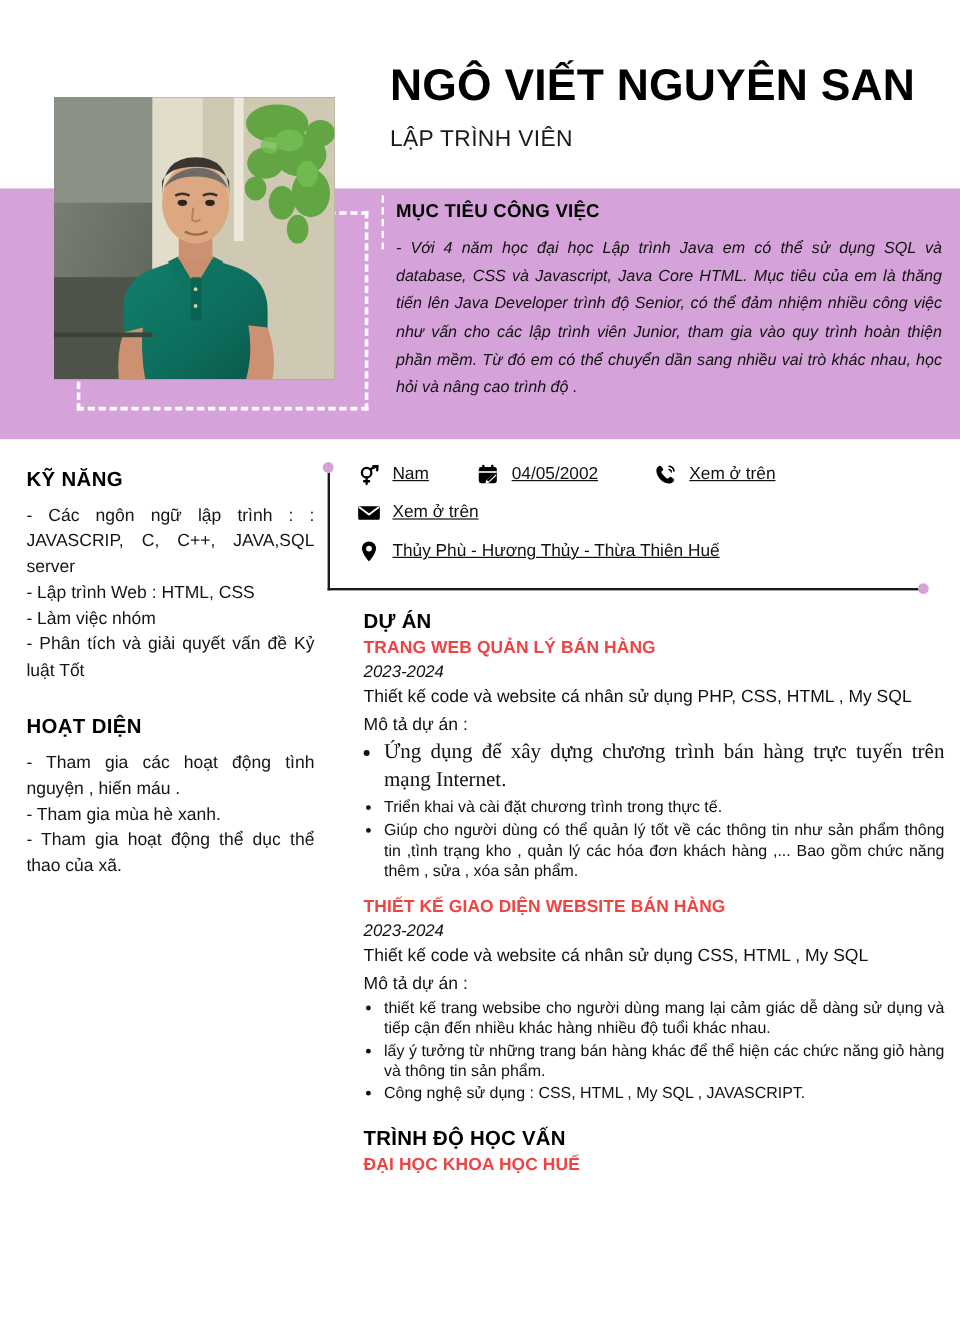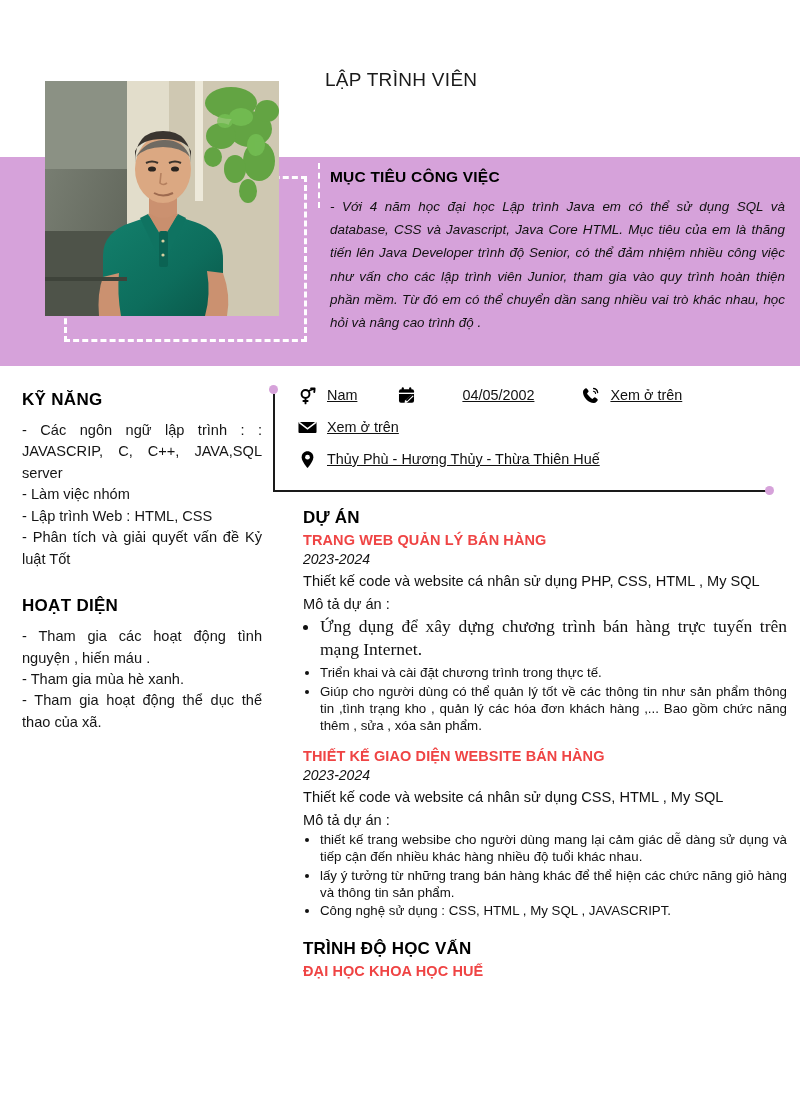--- a/index.html
+++ b/index.html
@@ -182,21 +182,21 @@
     align-items: center;
     justify-content: center;
     margin-right: 9px;
     flex: none;
   }
   .contact-item .txt {
     font-size: 14.4px;
     color: #111;
     white-space: nowrap;
   }
-  .gap-a { margin-left: 38px; gap: 36px; }
+  .gap-a { margin-left: 38px; }
   .gap-b { margin-left: 45px; }
 
   
   .main {
     position: absolute;
     left: 303px;
     top: 508px;
     width: 484px;
     z-index: 5;
   }
@@ -316,20 +316,21 @@
     <path d="M124 82 Q130 79 136 82" stroke="#3a332c" stroke-width="2" fill="none"></path>
     <path d="M116 92 L115 102 Q118 105 122 102" stroke="#b5805f" stroke-width="1.6" fill="none"></path>
     <path d="M109 112 Q118 117 128 112" stroke="#9d6a4f" stroke-width="2" fill="none"></path>
     <path d="M58 196 Q52 212 54 235 L76 235 Q72 212 74 192 Z" fill="#cb9170"></path>
     <path d="M178 192 Q186 214 182 235 L160 235 Q166 214 162 190 Z" fill="#cb9170"></path>
     <rect x="0" y="196" width="82" height="4" fill="#3e433a"></rect>
   </svg>
 </div>
 
 <div class="header-text">
+  <div class="full-name">NGÔ VIẾT NGUYÊN SAN</div>
   <div class="job-title">LẬP TRÌNH VIÊN</div>
 </div>
 
 <div class="obj-divider"></div>
 <div class="objective">
   <div class="objective-title">MỤC TIÊU CÔNG VIỆC</div>
   <div class="objective-body">- Với 4 năm học đại học Lập trình Java em có thể sử dụng SQL và database, CSS và Javascript, Java Core HTML. Mục tiêu của em là thăng tiến lên Java Developer trình độ Senior, có thể đảm nhiệm nhiều công việc như vấn cho các lập trình viên Junior, tham gia vào quy trình hoàn thiện phần mềm. Từ đó em có thể chuyển dần sang nhiều vai trò khác nhau, học hỏi và nâng cao trình độ .</div>
 </div>
 
 <div class="tl-vert"></div>
@@ -394,22 +395,22 @@
       </span>
       <span class="txt">Thủy Phù - Hương Thủy - Thừa Thiên Huế</span>
     </div>
   </div>
 </div>
 
 <div class="sidebar">
   <div class="side-heading">KỸ NĂNG</div>
   <div class="side-block">
     <div class="side-line justify">- Các ngôn ngữ lập trình :          :  JAVASCRIP,  C,  C++,  JAVA,SQL server</div>
+    <div class="side-line">- Lập trình Web : HTML, CSS</div>
     <div class="side-line">- Làm việc nhóm</div>
-    <div class="side-line">- Lập trình Web : HTML, CSS</div>
     <div class="side-line justify">- Phân tích và giải quyết vấn đề Kỷ luật Tốt</div>
   </div>
 
   <div class="side-heading second">HOẠT DIỆN</div>
   <div class="side-block">
     <div class="side-line justify">- Tham gia các hoạt động  tình nguyện , hiến máu .</div>
     <div class="side-line">- Tham gia mùa hè xanh.</div>
     <div class="side-line justify">- Tham gia hoạt động thể dục thể thao của xã.</div>
   </div>
 </div>

